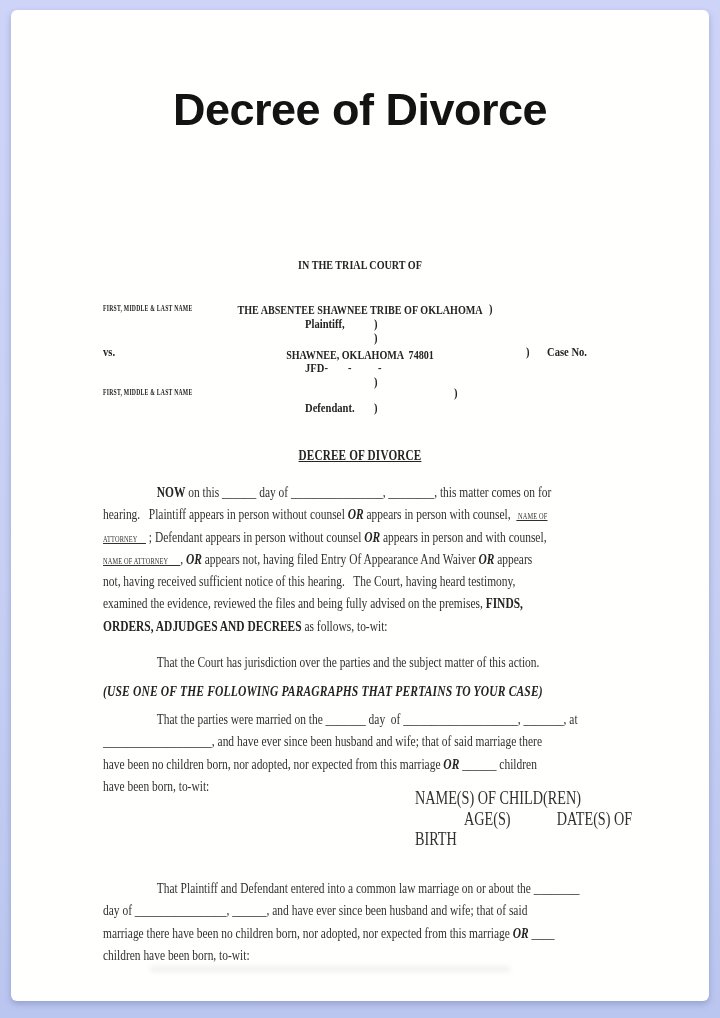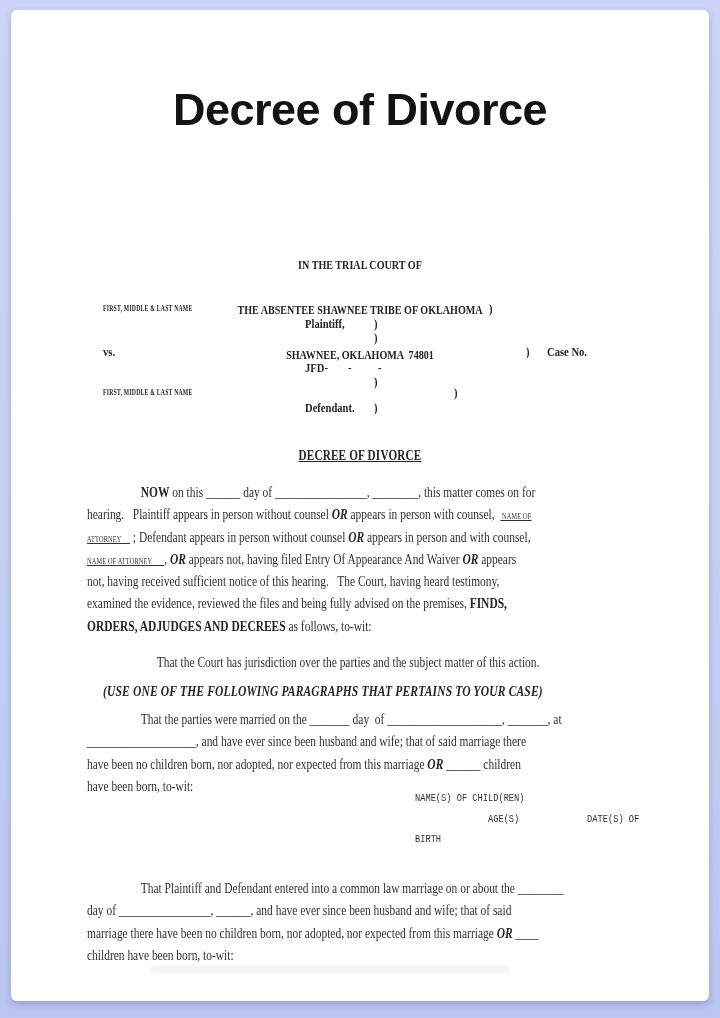--- a/index.html
+++ b/index.html
@@ -35,36 +35,36 @@
     white-space:pre;line-height:1;transform:scaleX(0.79);transform-origin:0 50%;
   }
   .hint{font-size:7.2px;letter-spacing:0.3px;}
 
   .heading{
     position:absolute;top:447px;left:0;width:720px;text-align:center;
     font-weight:700;font-size:14.2px;color:#242424;text-decoration:underline;
     letter-spacing:0.2px;
   }
 
-  .para{position:absolute;left:87px;font-size:14.5px;color:#303030;font-family:Liberation Serif, serif;}
+  .para{position:absolute;left:103px;font-size:14.5px;color:#303030;font-family:Liberation Serif, serif;}
   .line{
     white-space:pre;line-height:22.3px;height:22.3px;
     transform:scaleX(0.79);transform-origin:0 50%;
   }
   .p1 .line:first-child,.pm .line:first-child,.pc .line:first-child{text-indent:68px;}
   .jur{
     position:absolute;left:103px;top:651px;font-size:14.5px;color:#303030;
     white-space:pre;text-indent:68px;line-height:22.3px;
   }
   .note{
     position:absolute;left:103px;top:680px;font-size:14.6px;color:#242424;
     font-weight:700;font-style:italic;white-space:pre;line-height:22.3px;
     letter-spacing:0.2px;
   }
-  .children{position:absolute;left:415px;top:788px;font-size:11px;color:#303030;font-family:Liberation Mono, monospace;}
+  .children{position:absolute;left:415px;top:788px;font-size:18px;color:#303030;}
   .children .line{line-height:20.6px;height:20.6px;}
 
   .b{font-weight:700;color:#242424;}
   .bi{font-weight:700;font-style:italic;color:#242424;}
   .sc{font-size:8px;text-decoration:underline;letter-spacing:0.2px;white-space:pre;}
 
   .smudge{
     position:absolute;left:150px;top:966px;width:360px;height:6px;
     background:rgba(60,60,80,0.07);filter:blur(2.5px);border-radius:3px;
   }

